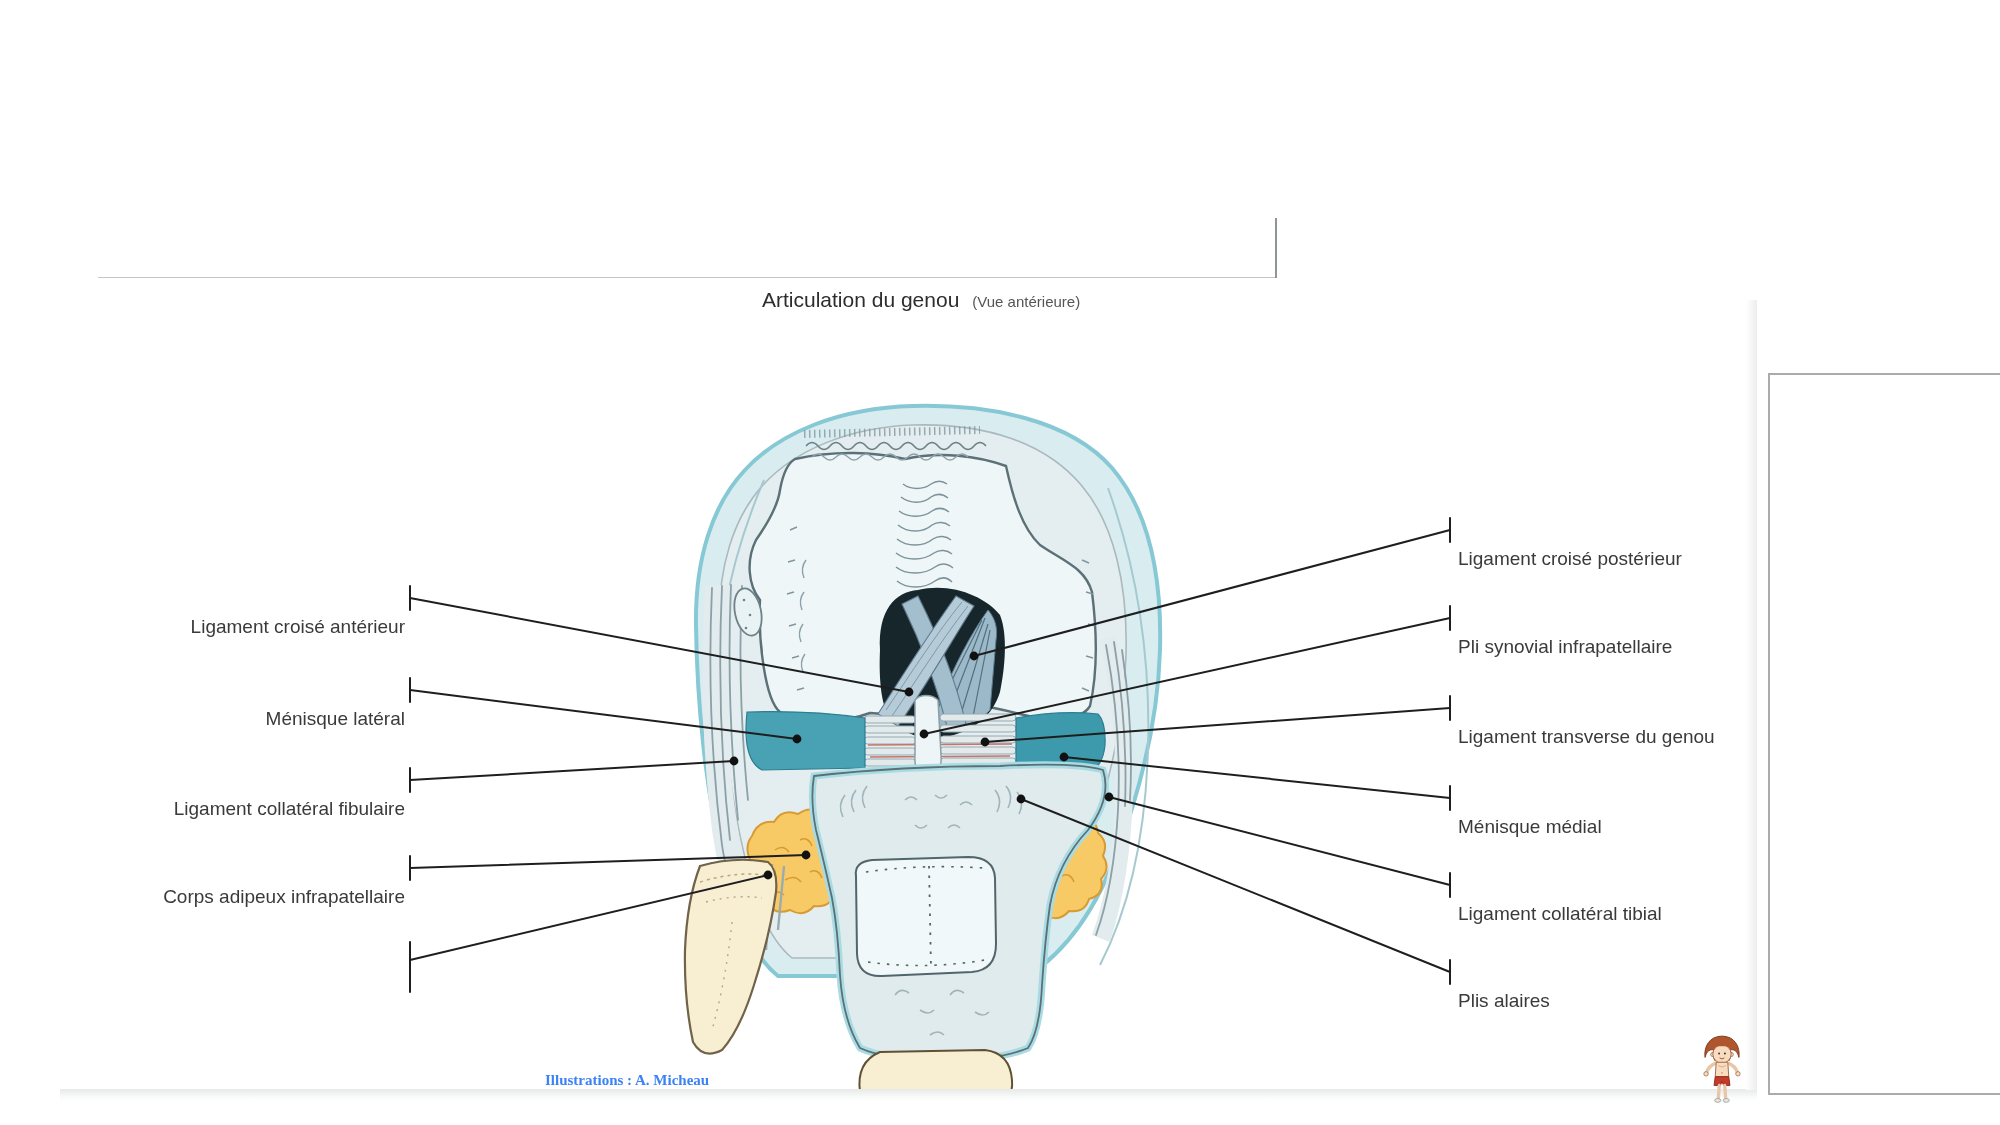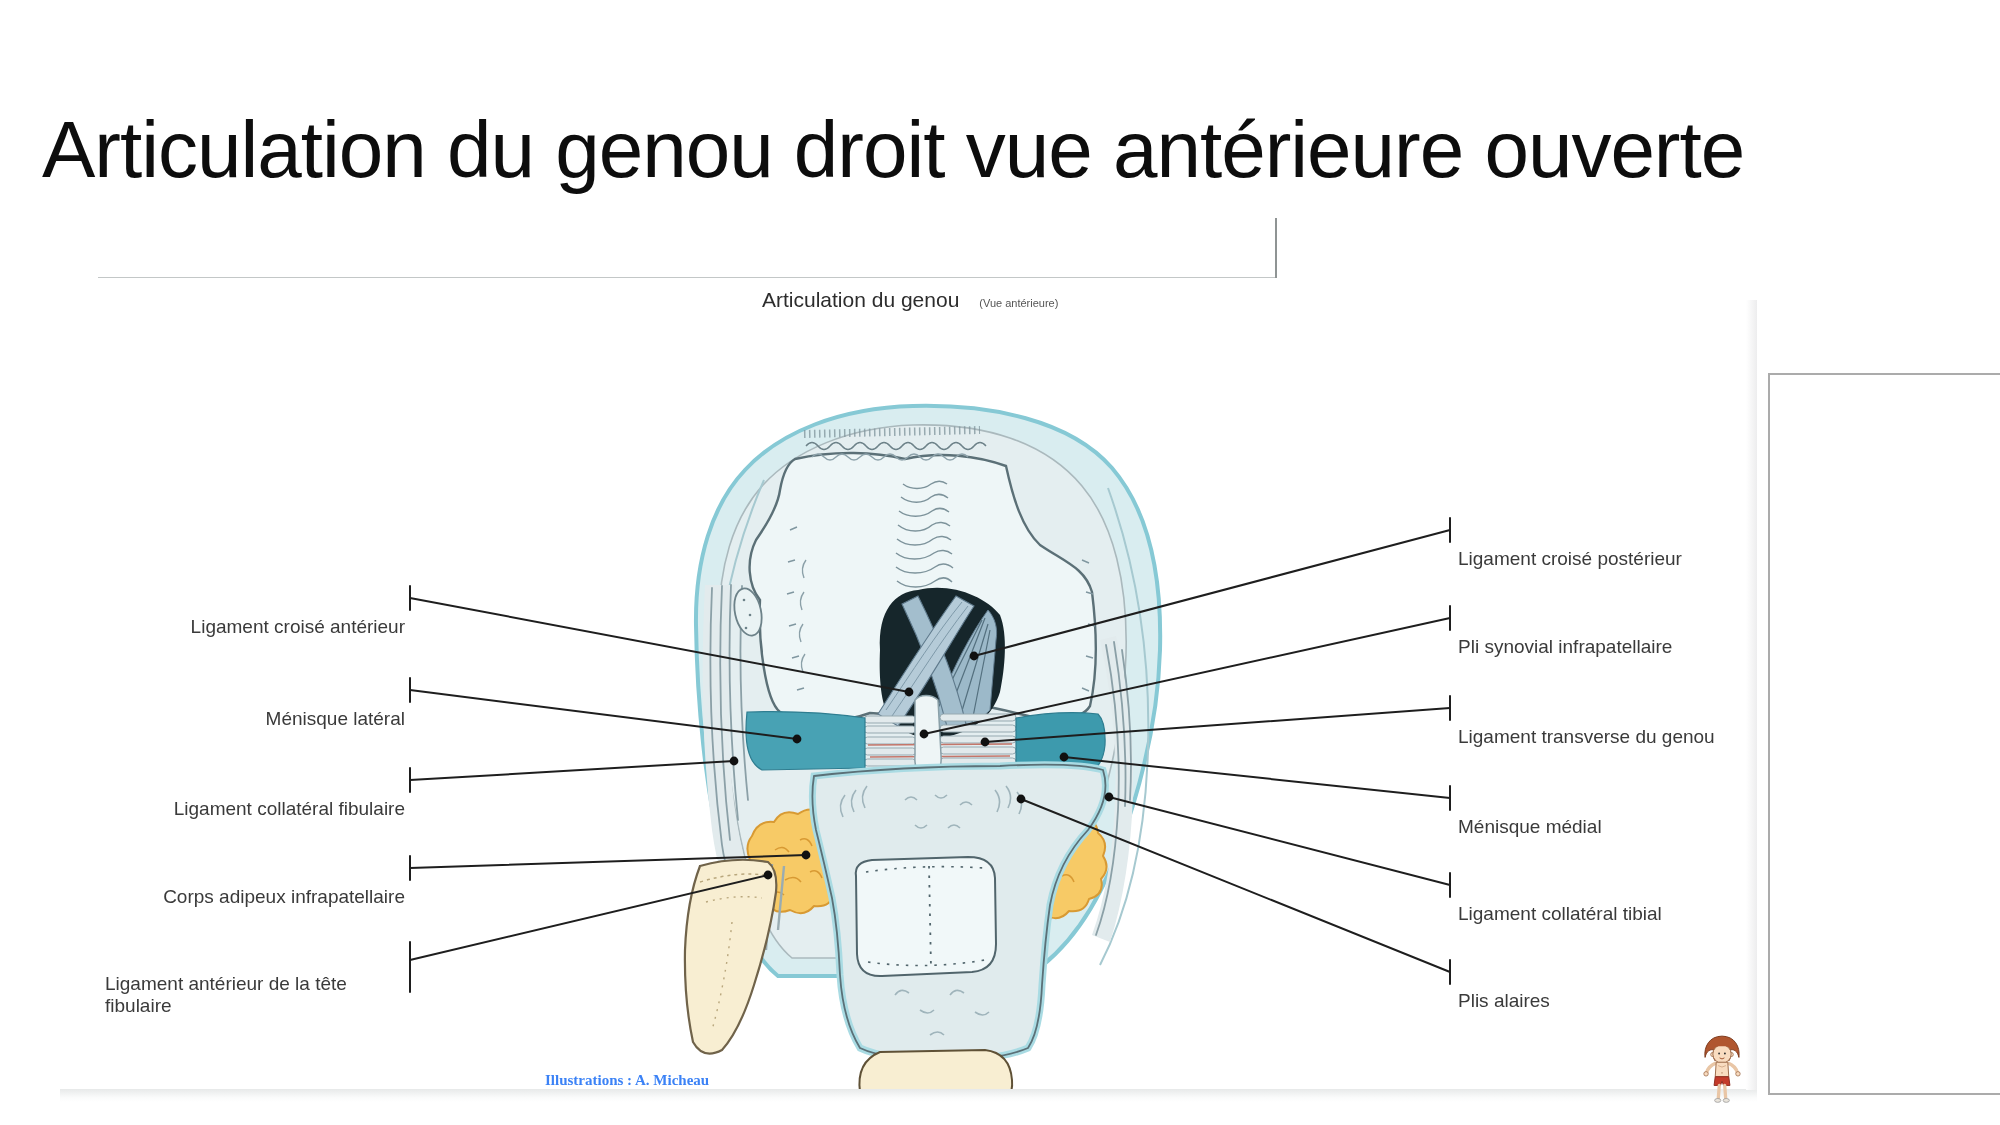--- a/index.html
+++ b/index.html
@@ -7,41 +7,40 @@
          font-family:"Liberation Sans", sans-serif;}
   .slide-title{position:absolute;left:42px;top:104px;width:1950px;
                font-size:80px;font-weight:300;letter-spacing:-1px;color:#0d0d0d;
                font-family:"Liberation Sans", sans-serif;white-space:nowrap;}
   .tbox-edge-h{position:absolute;left:98px;top:277px;width:1178px;height:0;
                border-top:1.6px solid #c3c7c7;}
   .tbox-edge-v{position:absolute;left:1275px;top:218px;width:0;height:60px;
                border-left:2px solid #8f9494;}
   .dgm-title{position:absolute;left:762px;top:288px;white-space:nowrap;}
   .dgm-title .main{font-size:21px;font-weight:normal;color:#2d2d2d;}
-  .dgm-title .sub{font-size:11px;color:#555;margin-left:20px;}
+  .dgm-title .sub{font-size:15px;color:#555;margin-left:13px;}
   .lbl{position:absolute;font-size:19px;line-height:22px;color:#3a3a3a;margin-top:29px;}
   .lbl.left{right:1595px;text-align:left;white-space:nowrap;}
   .lbl.left.wrap{white-space:normal;width:300px;}
   .lbl.right{left:1458px;white-space:nowrap;}
   .credit{position:absolute;left:545px;top:1072px;font-size:15px;font-weight:bold;color:#3b82f6;font-family:Liberation Serif, serif;}
   .bottom-strip{position:absolute;left:60px;top:1089px;width:1697px;height:13px;
                 background:linear-gradient(#e7e9e9,#fafbfb 65%,#ffffff);}
   .img-right-shade{position:absolute;left:1746px;top:300px;width:11px;height:790px;
                    background:linear-gradient(90deg,#ffffff,#ededee);}
   .right-frame{position:absolute;left:1768px;top:373px;width:300px;height:722px;
                background:#ffffff;border:2px solid #ababab;box-sizing:border-box;}
   svg.fig{position:absolute;left:0;top:0;}
   .mascot{position:absolute;left:1693px;top:1032px;}
 </style>
 </head>
 <body>
 
 <div class="slide">
 
-  <div class="slide-title">Articulation du genou droit vue antérieure ouverte</div>
 
   <div class="tbox-edge-h"></div>
   <div class="tbox-edge-v"></div>
 
   <div class="dgm-title">
     <span class="main">Articulation du genou</span><span class="sub">(Vue antérieure)</span>
   </div>
 
   <svg class="fig" width="2000" height="1125" viewBox="0 0 2000 1125">
 
@@ -204,21 +203,20 @@
       <circle cx="1064" cy="757" r="4.4"></circle>
         <circle cx="1109" cy="797" r="4.4"></circle>
         <circle cx="1021" cy="799" r="4.4"></circle>
     </g>
   </svg>
 
   <div class="lbl left" style="top:587px">Ligament croisé antérieur</div>
   <div class="lbl left" style="top:679px">Ménisque latéral</div>
   <div class="lbl left" style="top:769px">Ligament collatéral fibulaire</div>
   <div class="lbl left" style="top:857px">Corps adipeux infrapatellaire</div>
-  <div class="lbl left wrap" style="top:944px">Ligament antérieur de la tête fibulaire</div>
 
   <div class="lbl right" style="top:519px">Ligament croisé postérieur</div>
   <div class="lbl right" style="top:607px">Pli synovial infrapatellaire</div>
   <div class="lbl right" style="top:697px">Ligament transverse du genou</div>
   <div class="lbl right" style="top:787px">Ménisque médial</div>
   <div class="lbl right" style="top:874px">Ligament collatéral tibial</div>
   <div class="lbl right" style="top:961px">Plis alaires</div>
 
   <div class="credit">Illustrations : A. Micheau</div>
 

